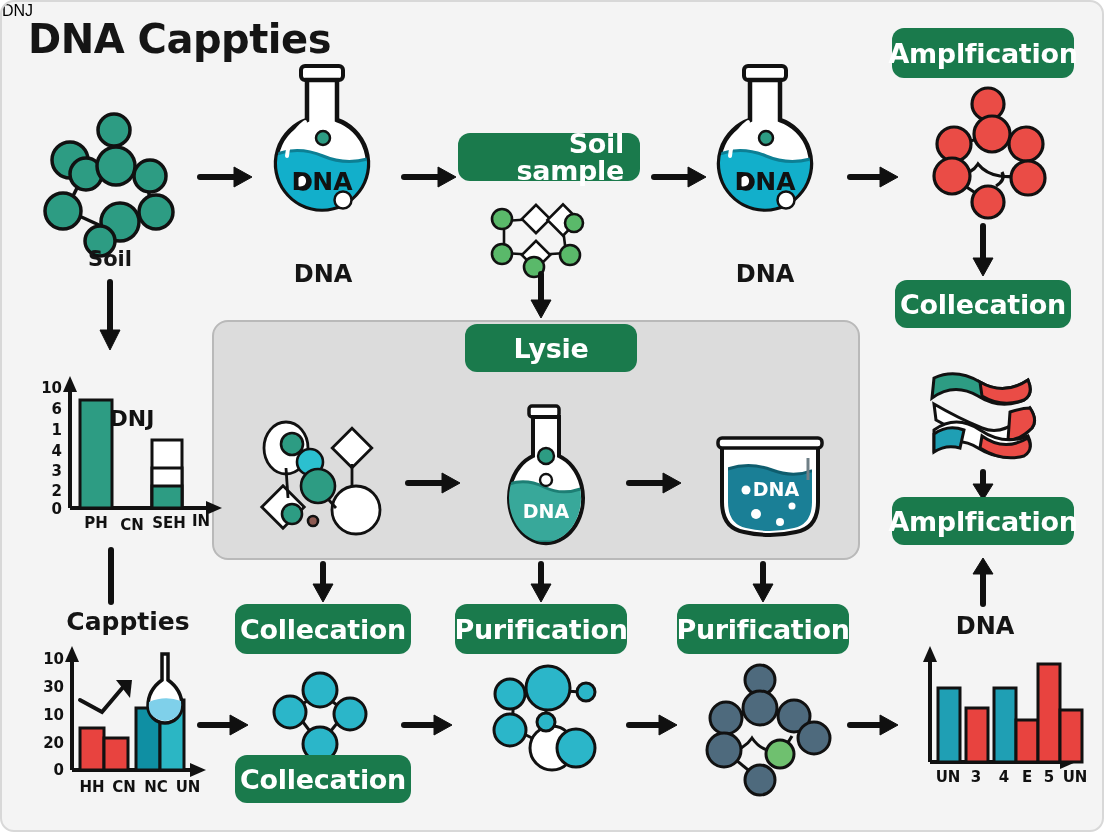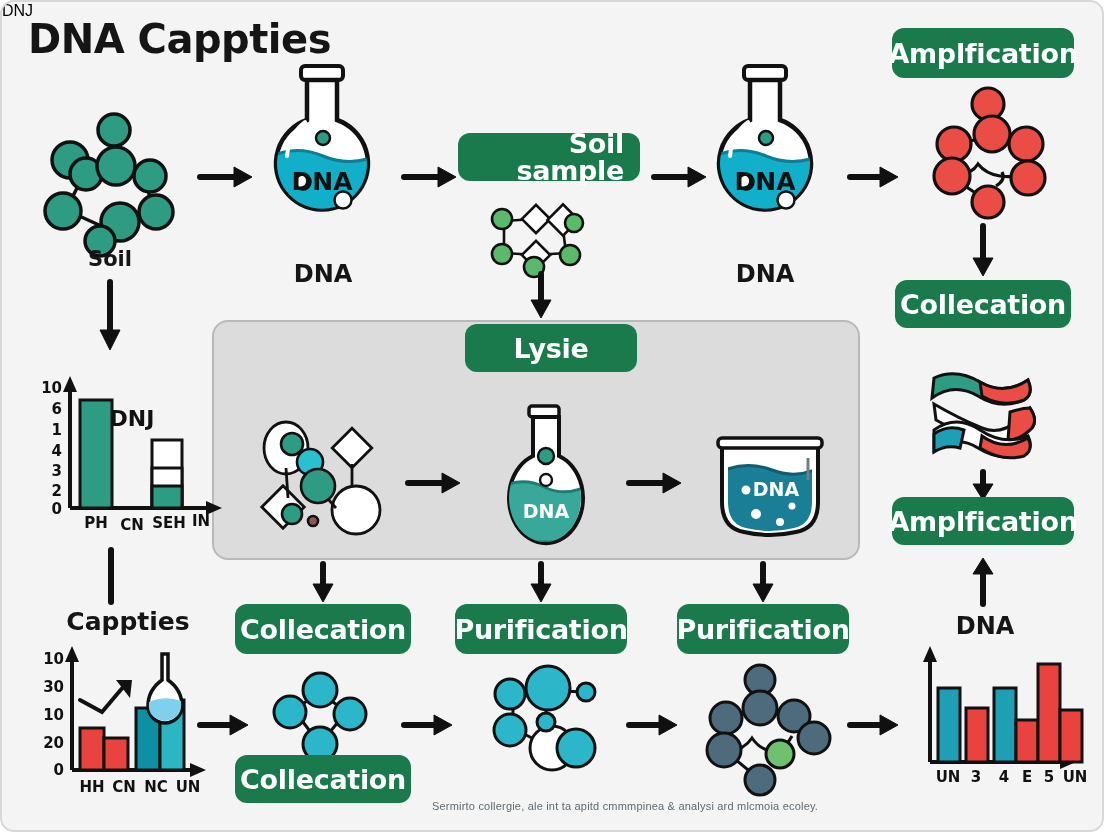--- a/index.html
+++ b/index.html
@@ -595,15 +595,14 @@
         <text x="46" y="142">UN</text>
         <text x="74" y="142">3</text>
         <text x="102" y="142">4</text>
         <text x="125" y="142">E</text>
         <text x="147" y="142">5</text>
         <text x="173" y="142">UN</text>
       </g>
     </svg>
   </div>
 
-  <div class="abs" id="footnote">Sermirto collergie, ale int ta apitd cmmmpinea &amp; analysi ard mlcmoia ecoley.</div>
 
 </div>
 
 </body></html>

